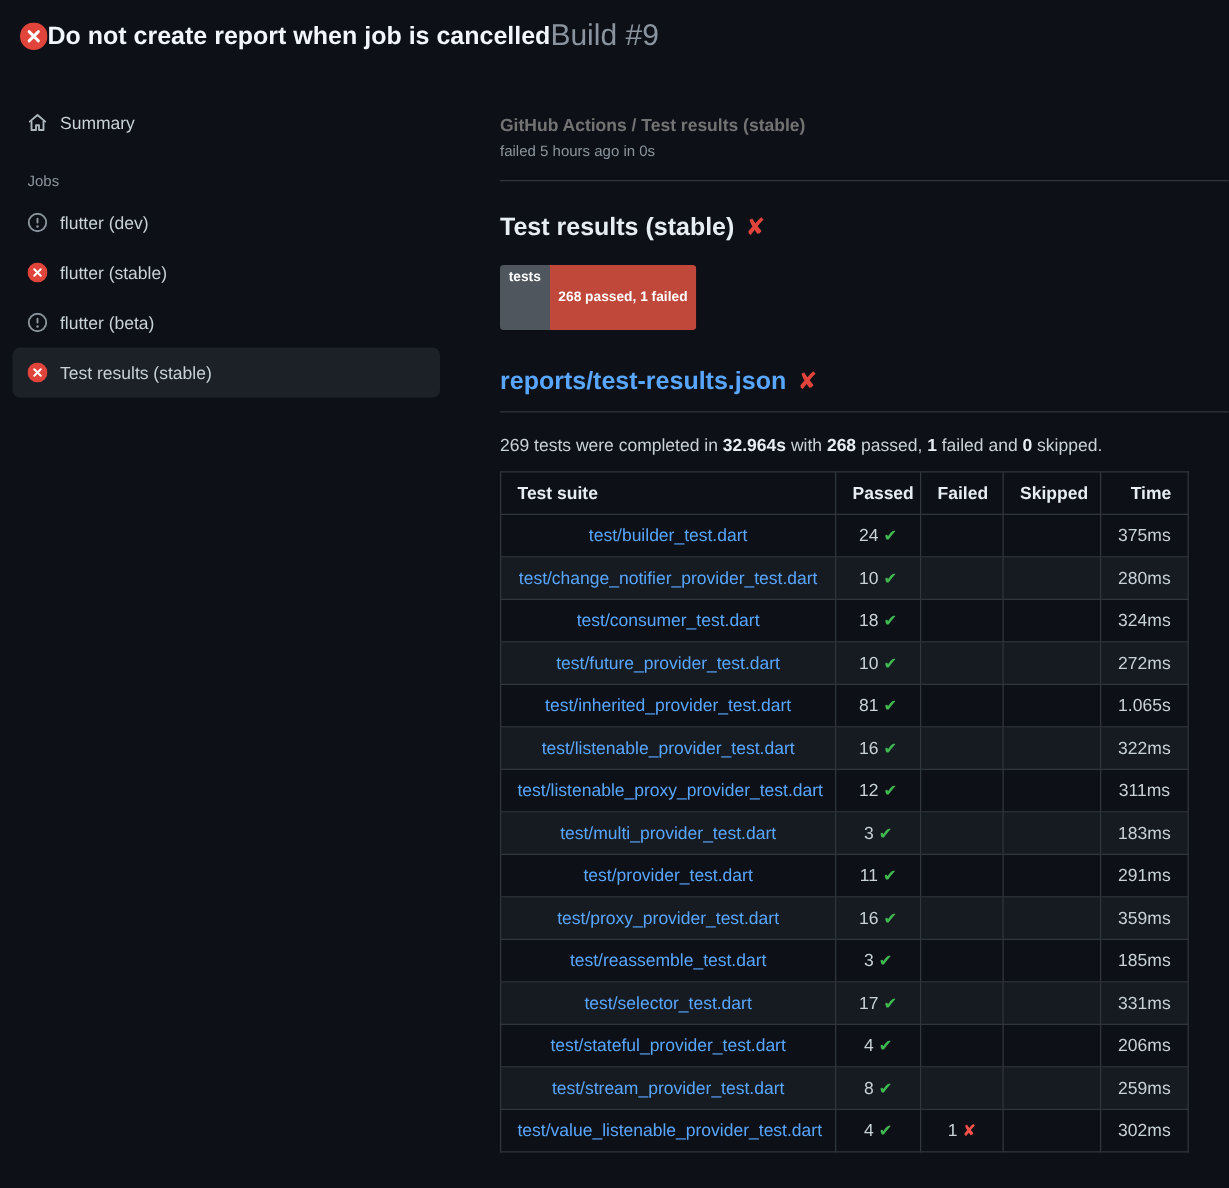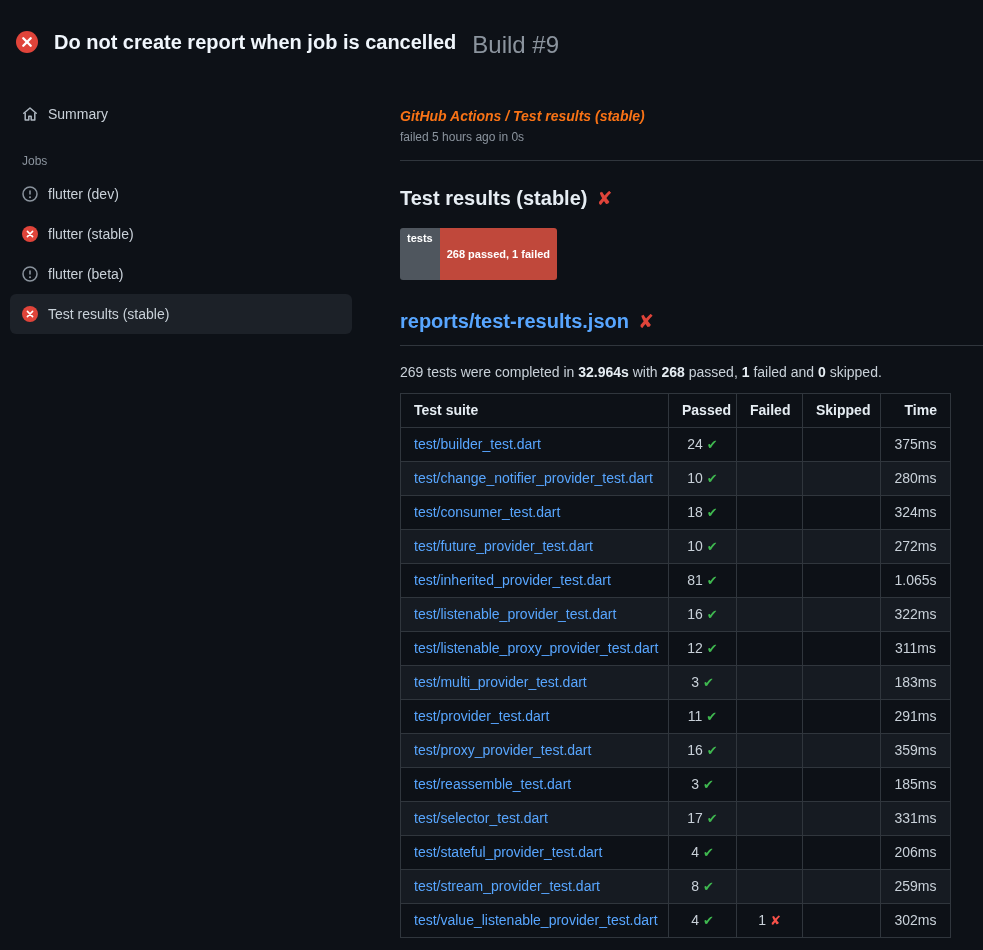--- a/index.html
+++ b/index.html
@@ -3,37 +3,37 @@
 <meta charset="utf-8">
 <style>
   html,body{margin:0;padding:0;}
   body{
     width:983px;height:950px;overflow:hidden;
     background:#0d1117;color:#c9d1d9;
     font-family:"Liberation Sans","DejaVu Sans",sans-serif;
     font-size:14px;
   }
   
-  .app-header{display:flex;align-items:flex-start;gap:16px;padding:31px 16px 13px 16px;height:28px;}
+  .app-header{display:flex;align-items:center;gap:0;padding:15px 16px 13px 16px;height:28px;}
   .fail-circle-lg{width:22px;height:22px;flex-shrink:0;}
   .header-title{font-size:20px;font-weight:700;color:#f0f6fc;white-space:nowrap;}
   .header-build{font-size:24px;font-weight:400;color:#8b949e;white-space:nowrap;}
   
   .layout{display:flex;align-items:flex-start;}
   .sidebar{width:400px;flex-shrink:0;box-sizing:border-box;padding:26px 48px 0 10px;}
   .main{flex:1;min-width:0;box-sizing:border-box;padding-top:36px;}
   
   .summary-item{display:flex;align-items:center;gap:10px;padding:8px 12px;border-radius:6px;color:#c9d1d9;cursor:pointer;}
   .summary-item svg{flex-shrink:0;}
   .jobs-label{font-size:12px;color:#8b949e;margin:24px 0 6px 12px;}
   .job-item{display:flex;align-items:center;gap:10px;height:40px;padding:0 12px;border-radius:6px;color:#c9d1d9;cursor:pointer;}
   .job-item.selected{background:#1c2128;}
   .job-item svg{flex-shrink:0;}
   
-  .breadcrumb{font-weight:700;color:#f97316;font-size:14px;font-style:italic;}
+  .breadcrumb{font-weight:700;color:#737373;font-size:14px;}
   .status-line{font-size:12px;color:#8b949e;margin-top:6px;}
   .divider{border-bottom:1px solid #30363d;margin-top:16px;}
   .check-title{display:flex;align-items:center;gap:9px;margin-top:26px;font-size:20px;font-weight:700;color:#e6edf3;}
   .x-mark{color:var(--emoji-red,#e0443a);font-weight:700;font-size:19px;}
   .badge{display:inline-flex;margin-top:18px;font-size:11px;font-weight:600;color:#ffffff;border-radius:3px;overflow:hidden;line-height:14px;}
   .badge-label{background:var(--badge-label-bg,#4f565e);padding:3px 7px;}
   .badge-value{background:var(--badge-value-bg,#c0483b);padding:19px 7px;}
   .report-title{display:flex;align-items:center;gap:9px;margin-top:30px;font-size:20px;font-weight:700;}
   .report-link{color:var(--link,#58a6ff);text-decoration:none;}
   .h2-rule{border-bottom:1px solid #30363d;margin-top:12px;}
@@ -43,21 +43,21 @@
   table.results{border-collapse:collapse;table-layout:fixed;width:calc(100% - 32px);margin-top:13px;font-size:14px;}
   table.results col.c-suite{width:auto;}
   table.results col.c-passed{width:68px;}
   table.results col.c-failed{width:66px;}
   table.results col.c-skipped{width:78px;}
   table.results col.c-time{width:70px;}
   table.results th,table.results td{border:1px solid #30363d;padding:8px 13px;line-height:17px;box-sizing:border-box;overflow:hidden;white-space:nowrap;}
   table.results th{font-weight:700;color:#e6edf3;text-align:right;}
   table.results th.col-suite{text-align:left;}
   table.results td{color:#c9d1d9;text-align:center;}
-  table.results td.col-suite{text-align:left;}
+  table.results td.col-suite{text-align:center;}
   tbody tr:nth-child(even){background:#161b22;}
   .suite-link{color:var(--link,#58a6ff);text-decoration:none;}
   .check-icon{color:var(--green,#3fb950);margin-left:4px;font-size:13px;}
   .x-icon{color:var(--red,#f85149);margin-left:4px;font-size:13px;}
 </style>
 </head>
 <body>
 
 <div class="app-header">
   <svg class="fail-circle-lg" viewBox="0 0 16 16">

